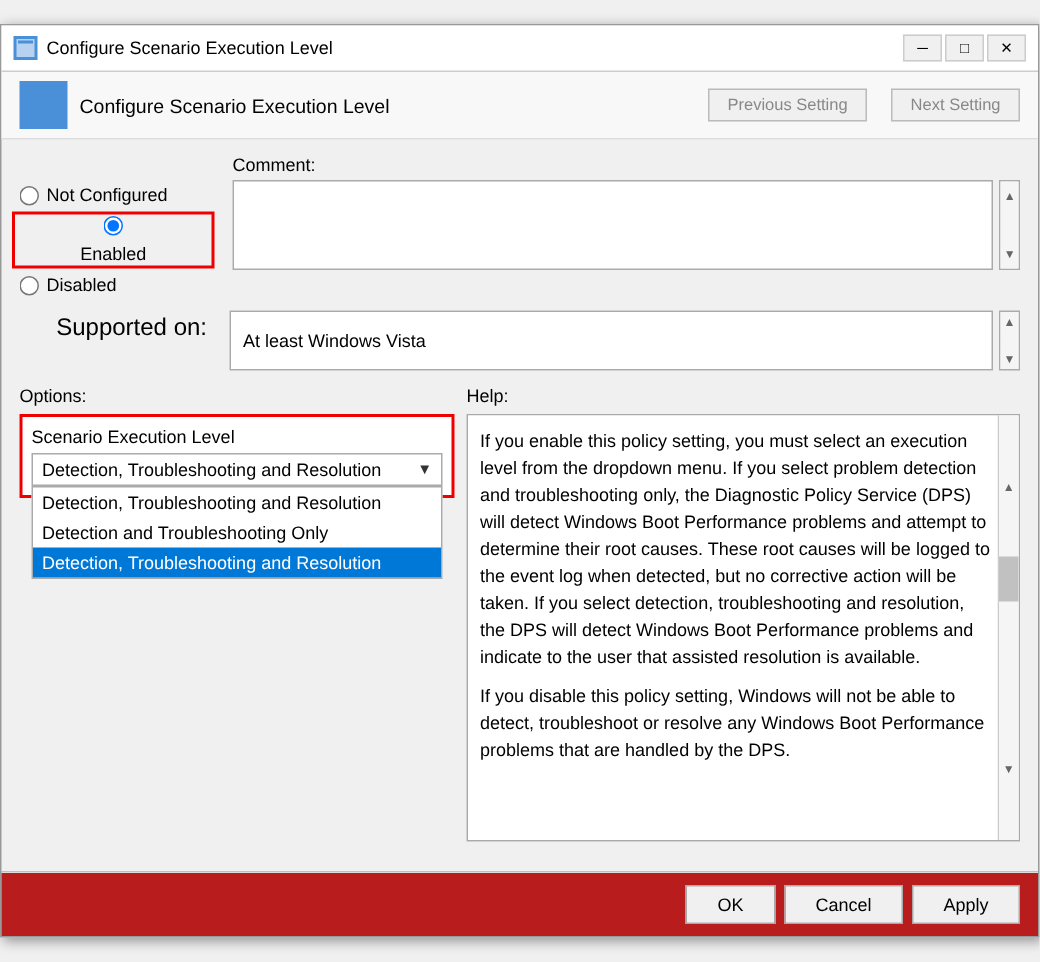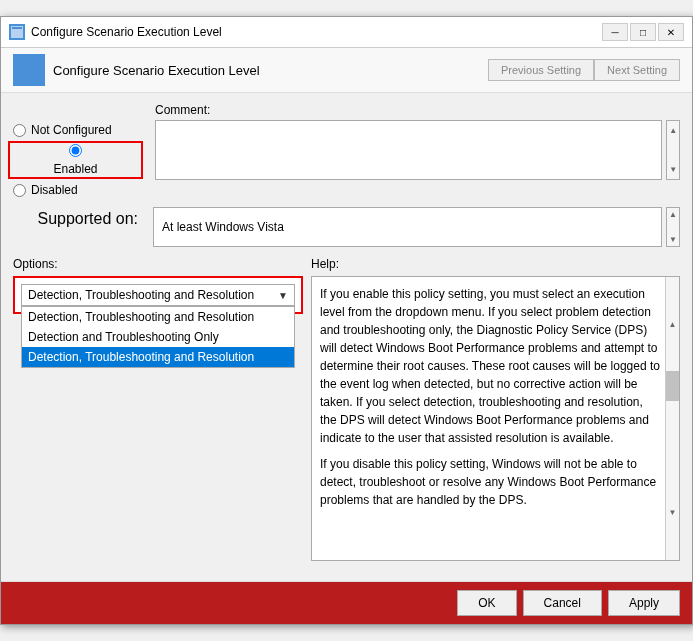--- a/index.html
+++ b/index.html
@@ -72,21 +72,21 @@
       height: 32px;
       background: #4a90d9;
       flex-shrink: 0;
     }
     .header-title {
       font-size: 13px;
       flex: 1;
     }
     .header-buttons {
       display: flex;
-      gap: 0;
+      gap: 16px;
       justify-content: space-between;
     }
     .nav-btn {
       padding: 4px 12px;
       background: #f0f0f0;
       border: 1px solid #bbb;
       cursor: pointer;
       font-size: 11px;
       color: #888;
     }
@@ -350,20 +350,21 @@
           <div class="scroll-arrow">▼</div>
         </div>
       </div>
     </div>
 
     <div class="main-panels">
 
       <div class="options-panel">
         <div class="options-label">Options:</div>
         <div class="scenario-box">
+          <div class="scenario-title">Scenario Execution Level</div>
           <div class="dropdown-container">
             <div class="dropdown-selected">
               <span>Detection, Troubleshooting and Resolution</span>
               <span class="dropdown-arrow">▼</span>
             </div>
             <div class="dropdown-list">
               <div class="dropdown-item">Detection, Troubleshooting and Resolution</div>
               <div class="dropdown-item">Detection and Troubleshooting Only</div>
               <div class="dropdown-item selected">Detection, Troubleshooting and Resolution</div>
             </div>

